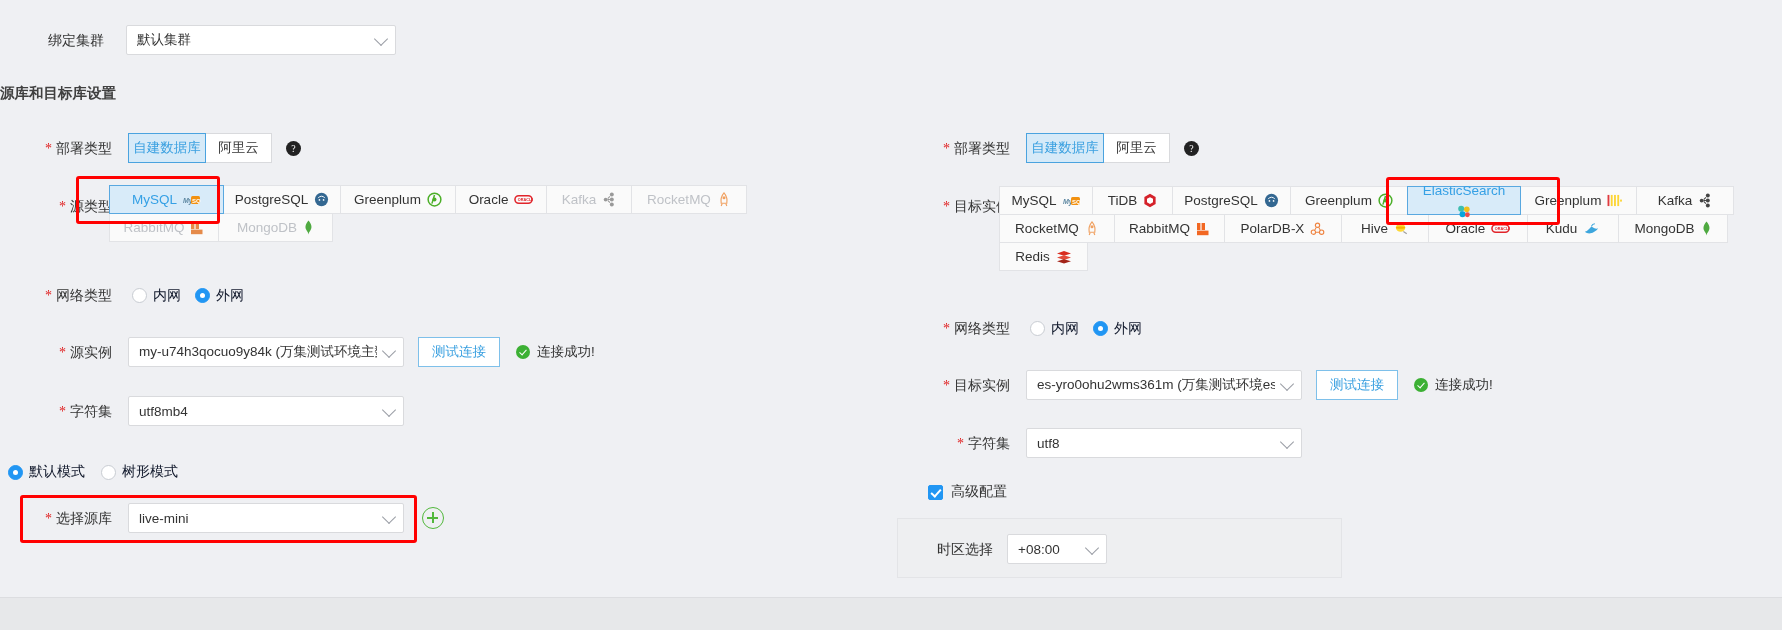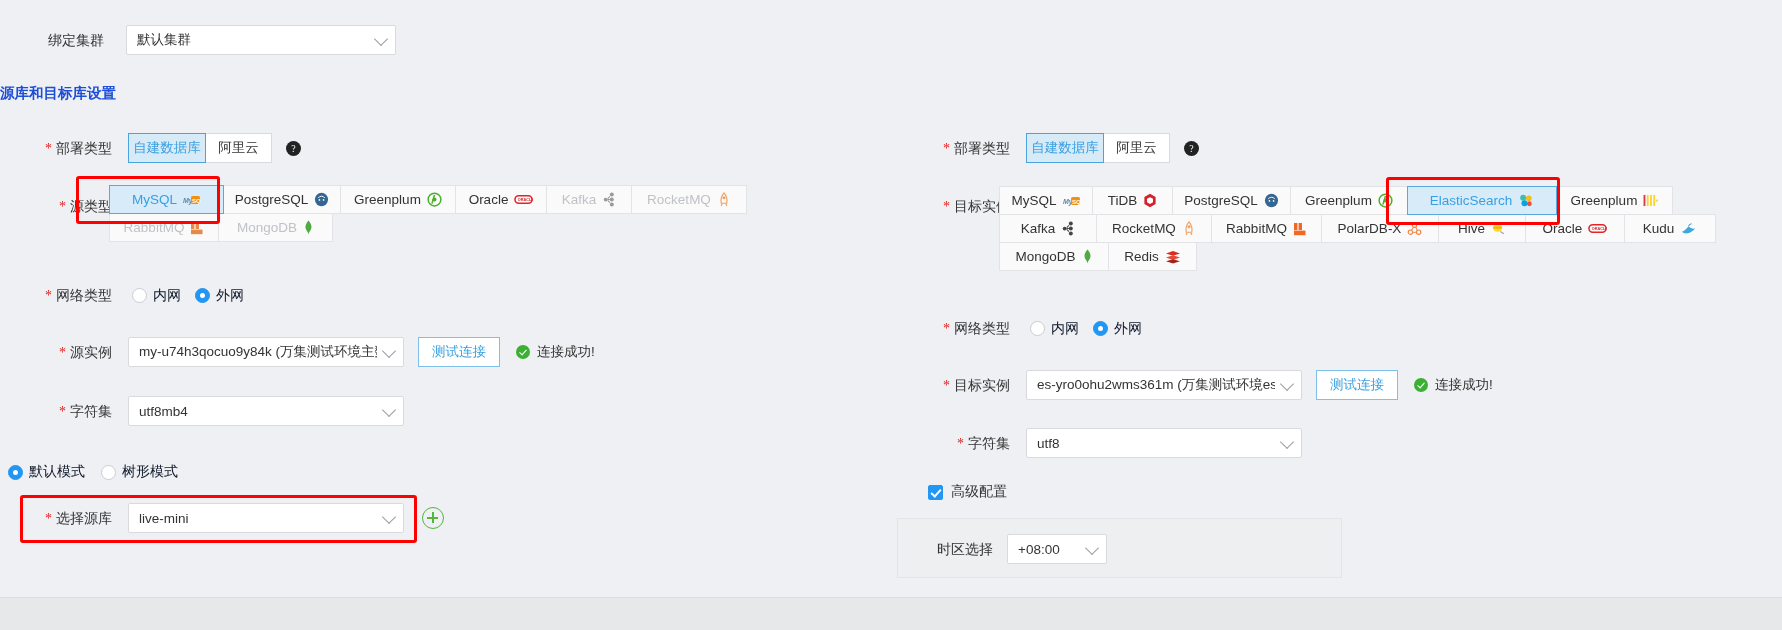--- a/index.html
+++ b/index.html
@@ -113,21 +113,21 @@
     transform: rotate(42deg);
   }
   .ok-text { font-size: 13.5px; color: #333; }
 
   .help {
     width: 15px; height: 15px; border-radius: 50%; background: #222;
     color: #fff; font-size: 10px; display: flex; align-items: center;
     justify-content: center; font-family: "Liberation Serif", serif; cursor: pointer;
   }
 
-  .section-title { position: absolute; font-size: 14.5px; font-weight: bold; color: #1d4ed8; }
+  .section-title { position: absolute; font-size: 14.5px; font-weight: bold; color: #404040; }
 
   .hl { position: absolute; border: 3px solid #ff0000; box-sizing: border-box; z-index: 10; pointer-events:none; }
 
   .plus {
     width: 22px; height: 22px; border-radius: 50%; border: 1.5px solid #52b83c;
     position: relative; cursor: pointer; box-sizing: border-box;
   }
   .plus:before, .plus:after {
     content: ""; position: absolute; background: #52b83c;
   }
@@ -372,21 +372,21 @@
     <div class="tile" style="width:118px;">
       <span>Greenplum</span>
       <span class="ic">
         <svg width="15" height="15" viewBox="0 0 16 16">
             <circle cx="8" cy="8" r="6.8" fill="none" stroke="#4caf28" stroke-width="1.6"></circle>
             <path d="M8 3.2 L5.2 12.4" stroke="#4caf28" stroke-width="1.6"></path>
             <circle cx="8" cy="8" r="2.1" fill="#4caf28"></circle>
           </svg>
       </span>
     </div>
-    <div class="tile active" style="width:150px;">
+    <div class="tile active" style="width:114px;flex-direction:column;">
       <span>ElasticSearch</span>
       <span class="ic">
         <svg width="16" height="15" viewBox="0 0 16 16">
             <circle cx="5" cy="5" r="3.2" fill="#3ebeb0"></circle>
             <circle cx="11" cy="5.6" r="3" fill="#f0bf1a"></circle>
             <circle cx="6.4" cy="11" r="3.2" fill="#07a5de"></circle>
             <circle cx="11.6" cy="11.4" r="2.6" fill="#ed4c4c"></circle>
           </svg>
       </span>
     </div>

